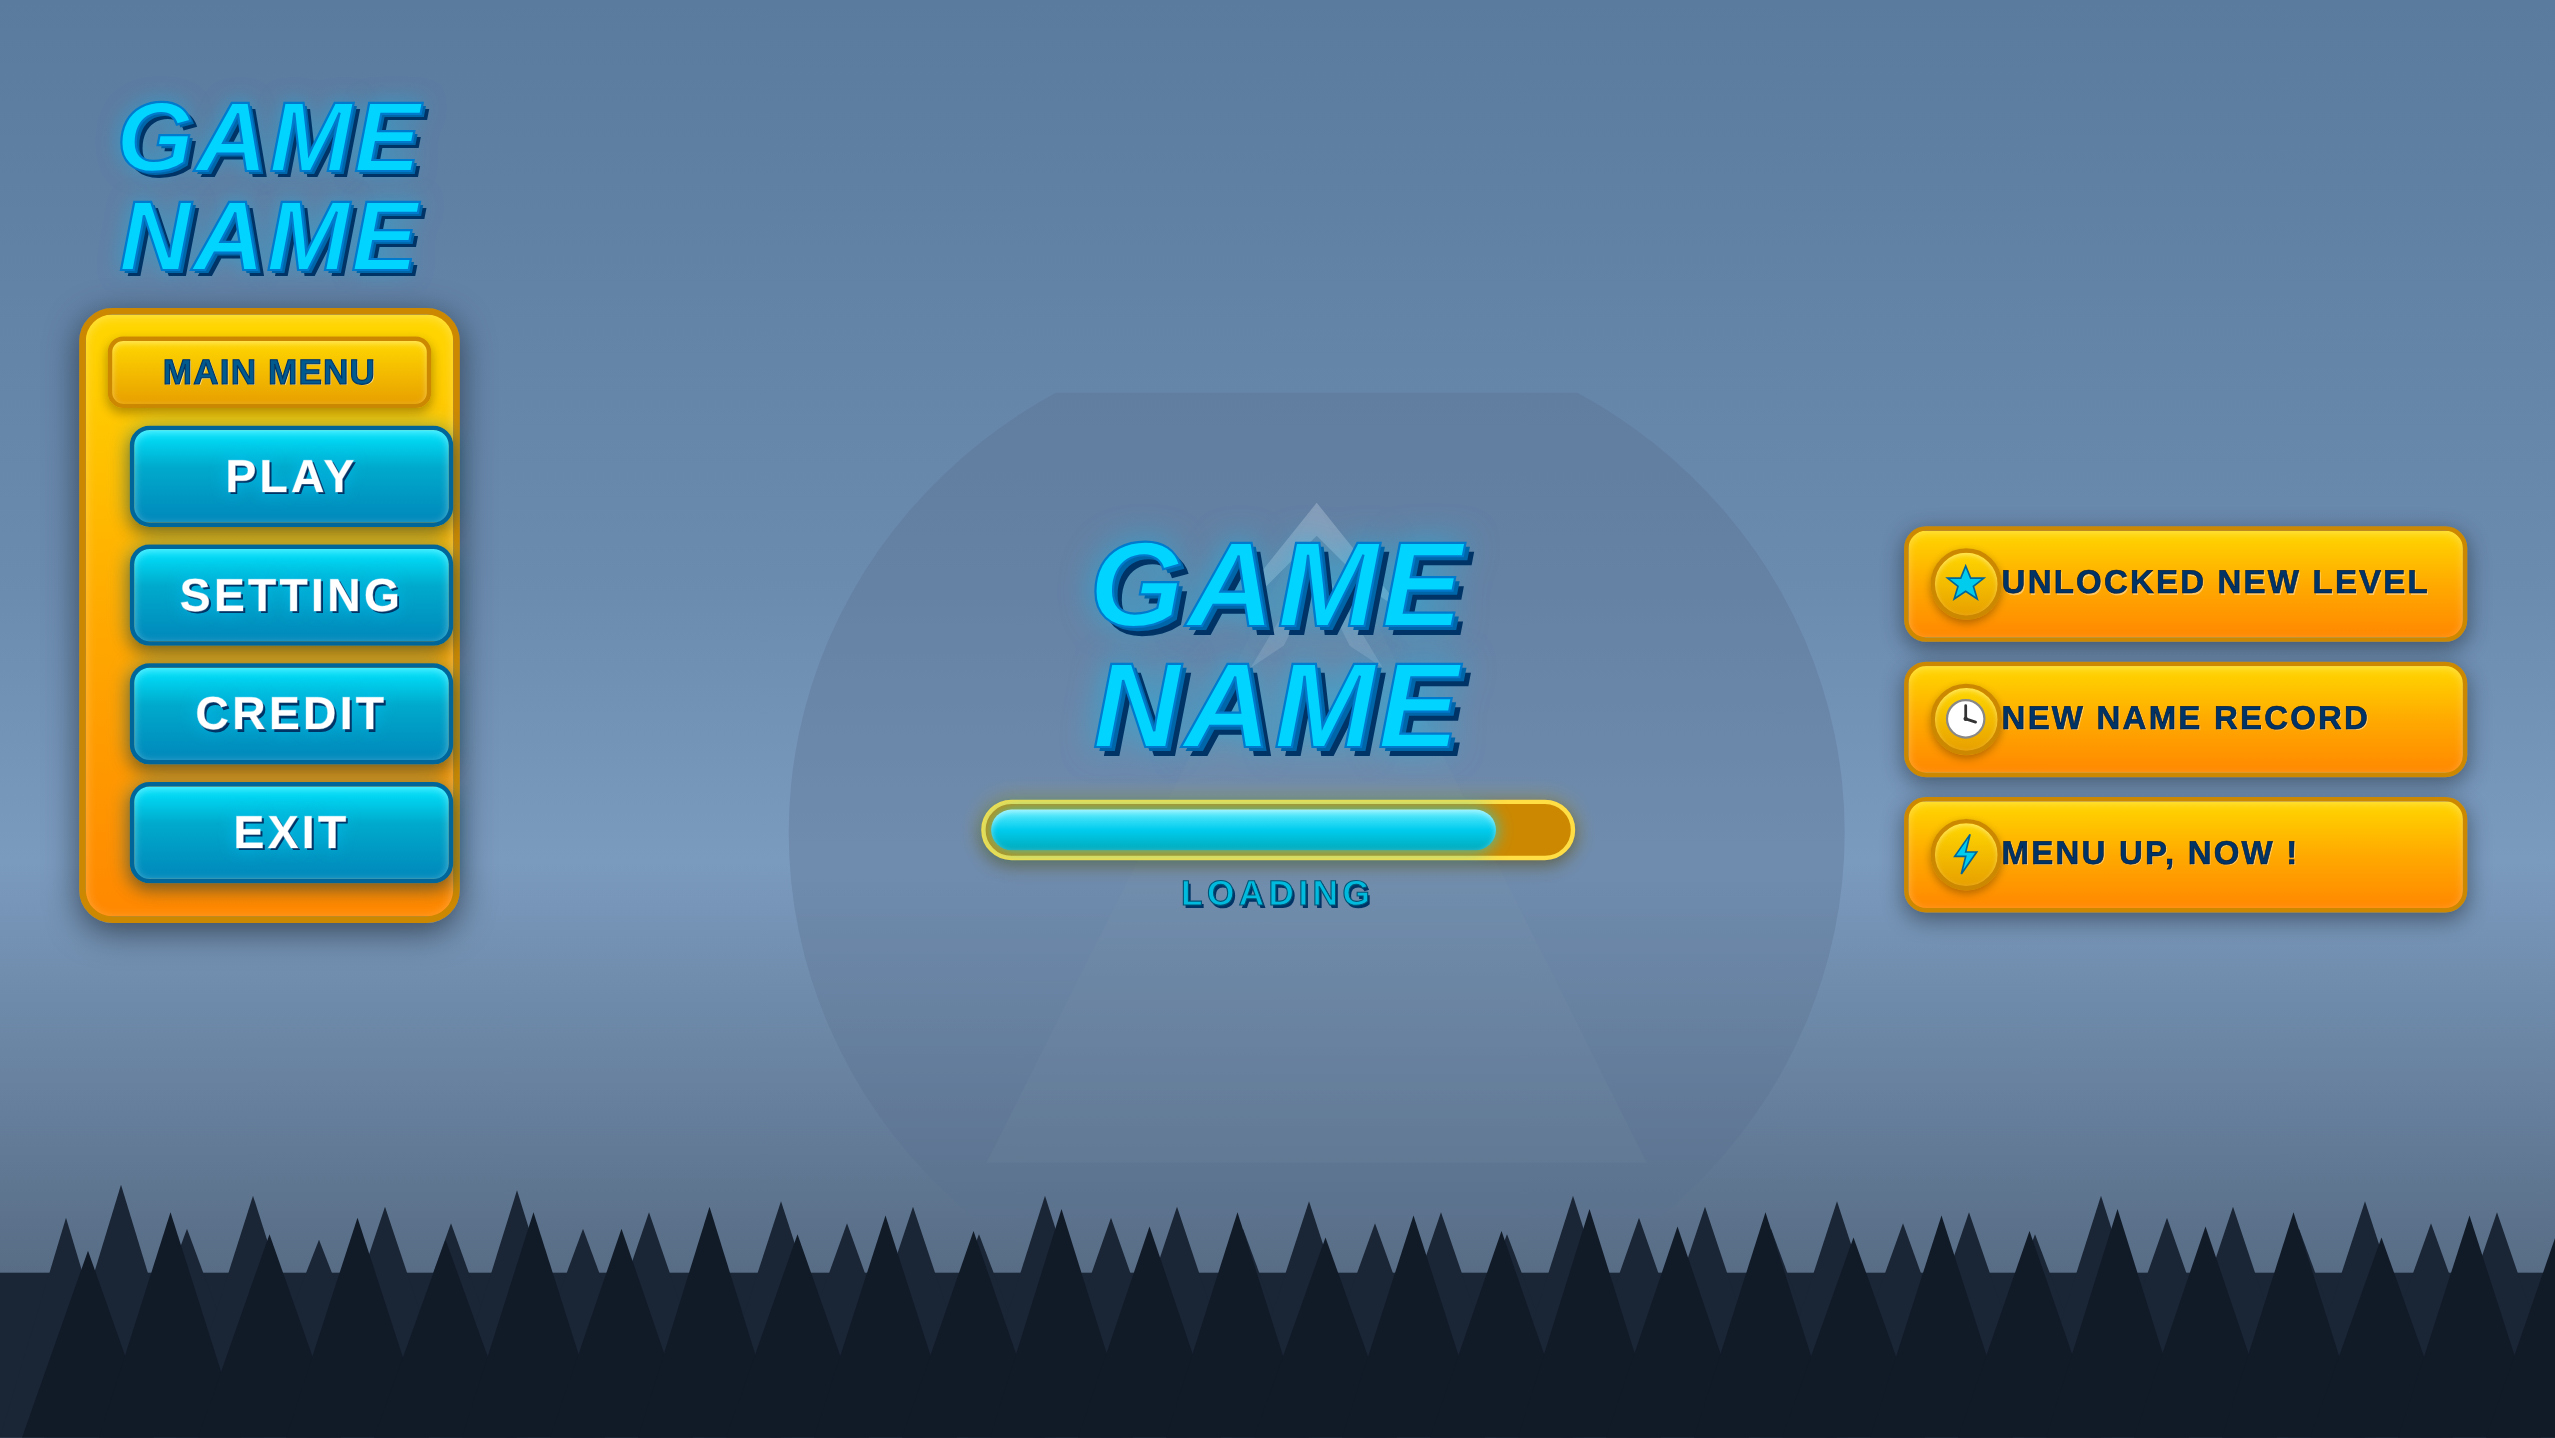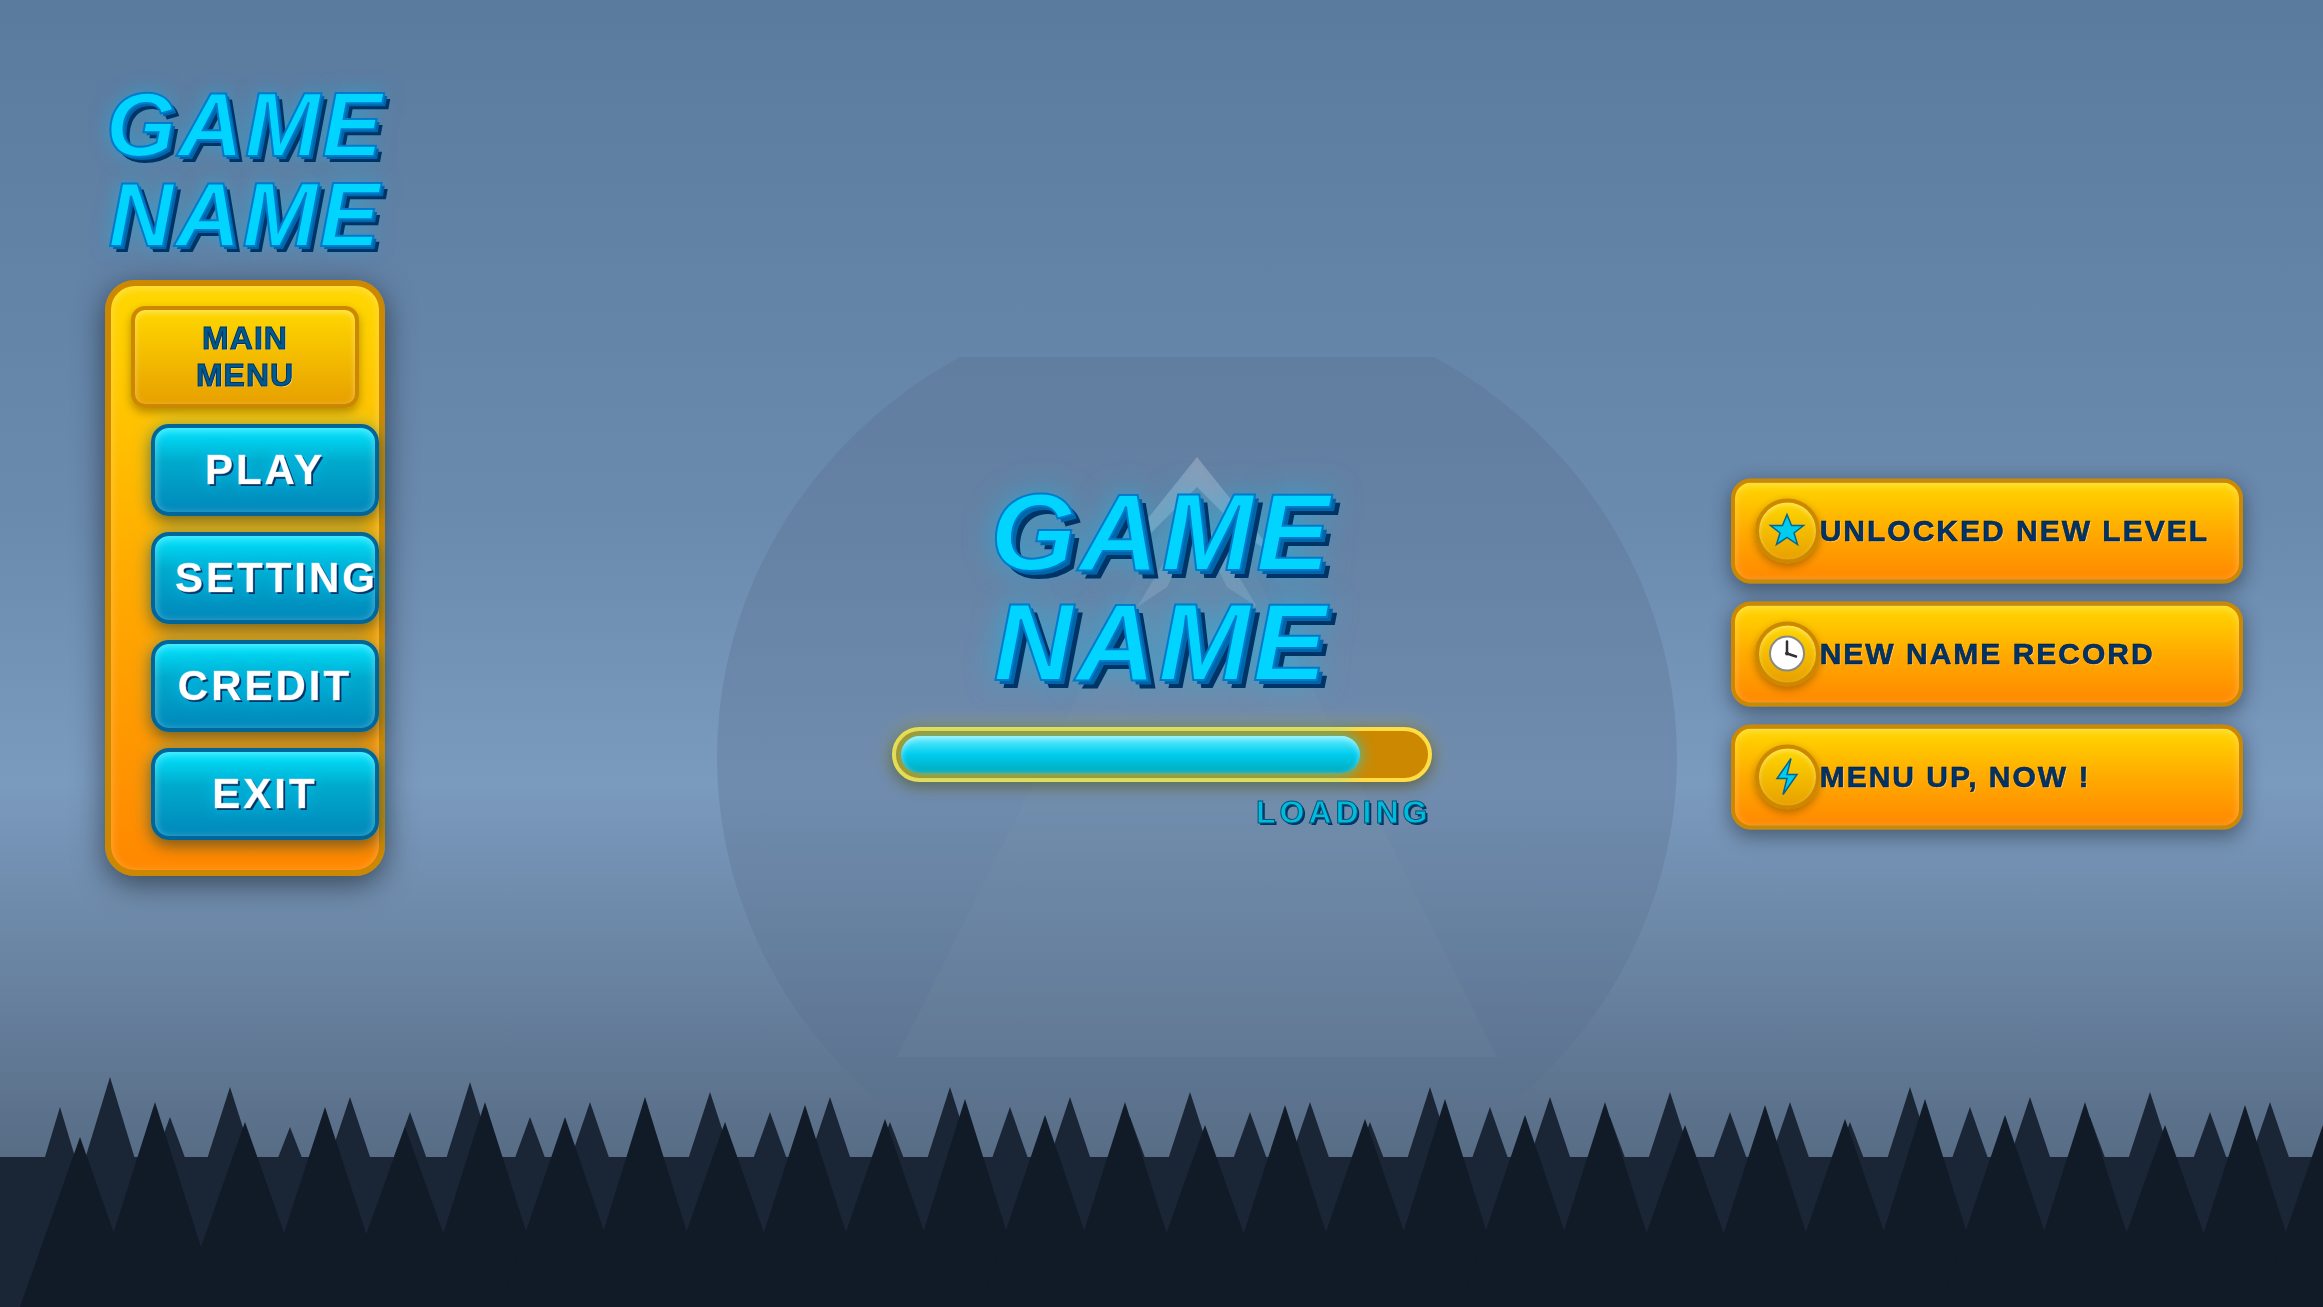--- a/index.html
+++ b/index.html
@@ -52,21 +52,21 @@
       -webkit-text-stroke: 2px #007acc;
       font-style: italic;
       text-transform: uppercase;
     }
 
     .menu-panel {
       background: linear-gradient(180deg, #ffd700 0%, #ffaa00 50%, #ff8800 100%);
       border: 6px solid #cc8800;
       border-radius: 30px;
       padding: 20px 20px 30px;
-      width: 280px;
+      width: 346px;
       box-shadow: 0 8px 30px rgba(0,0,0,0.5), inset 0 2px 10px rgba(255,255,255,0.3);
       display: flex;
       flex-direction: column;
       align-items: center;
       gap: 16px;
     }
 
     .menu-title {
       background: linear-gradient(180deg, #ffd700 0%, #e8a000 100%);
       border: 4px solid #cc8800;
@@ -123,21 +123,21 @@
       text-align: center;
       letter-spacing: 3px;
       -webkit-text-stroke: 2px #007acc;
       font-style: italic;
       text-transform: uppercase;
     }
 
     .loading-container {
       display: flex;
       flex-direction: column;
-      align-items: flex-end;
+      align-items: center;
       gap: 12px;
     }
 
     .loading-bar-outer {
       width: 540px;
       height: 55px;
       background: #cc8800;
       border: 4px solid #ffdd44;
       border-radius: 30px;
       padding: 5px;

